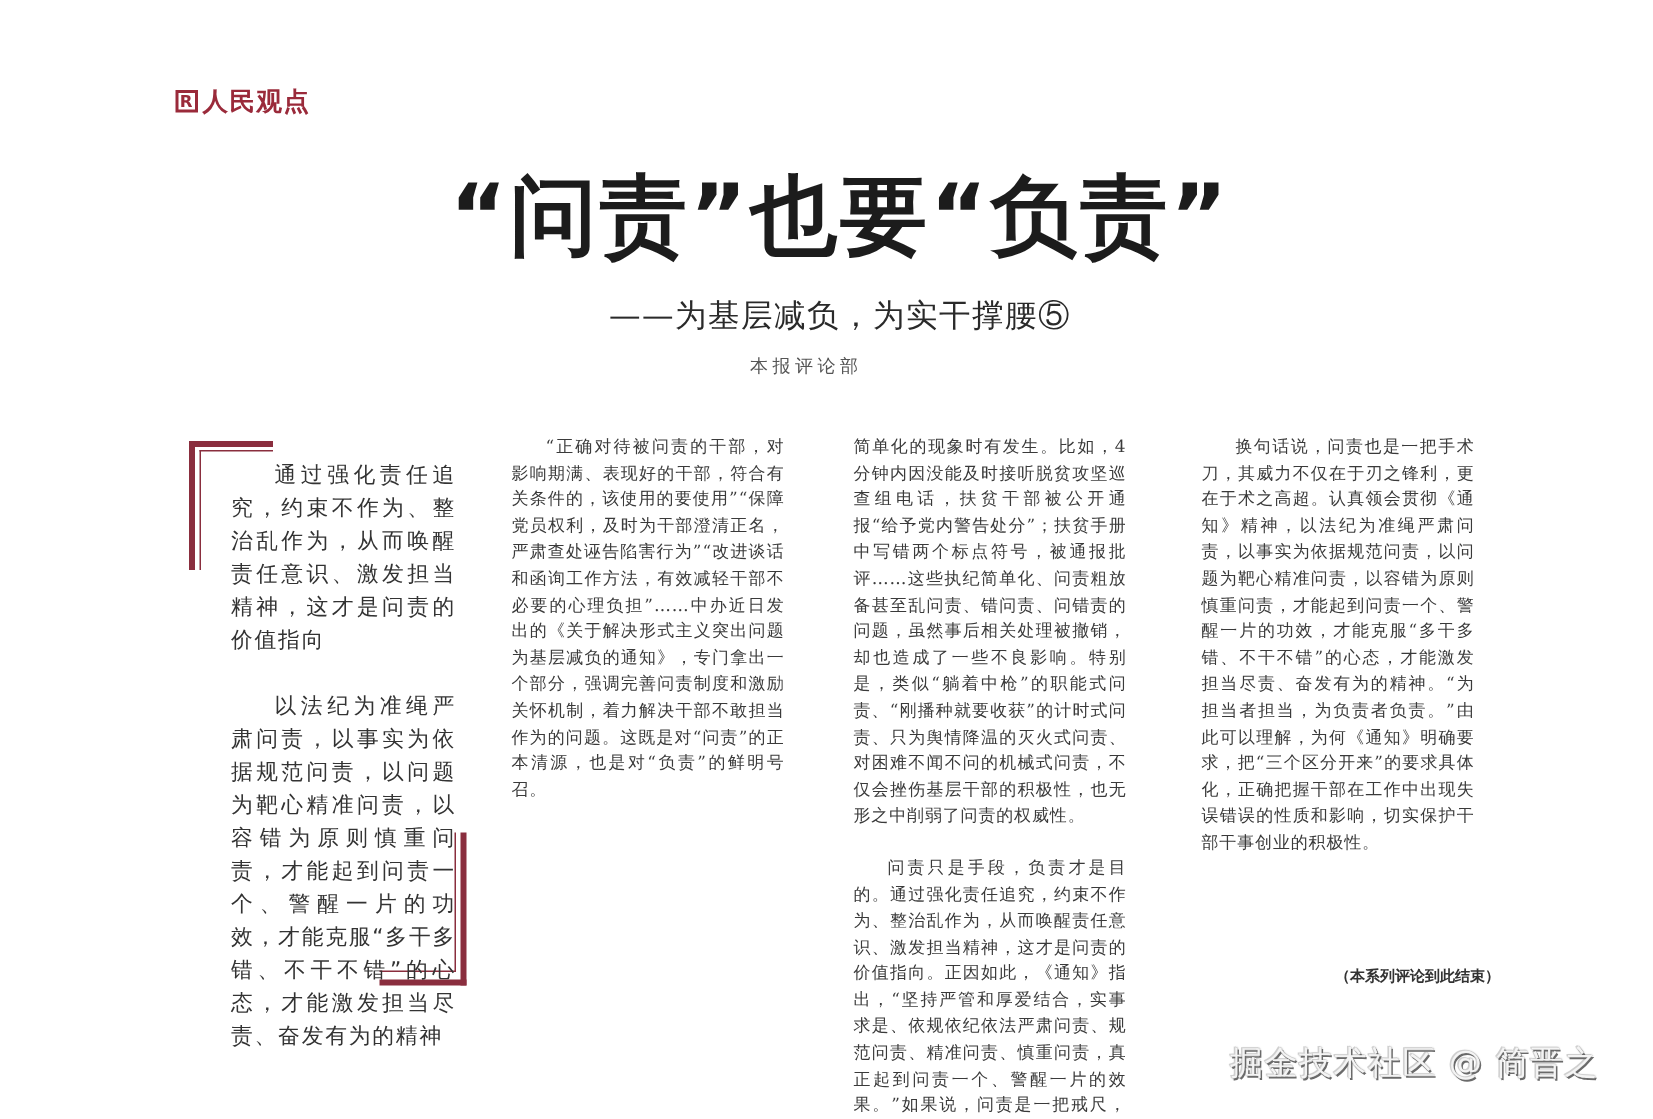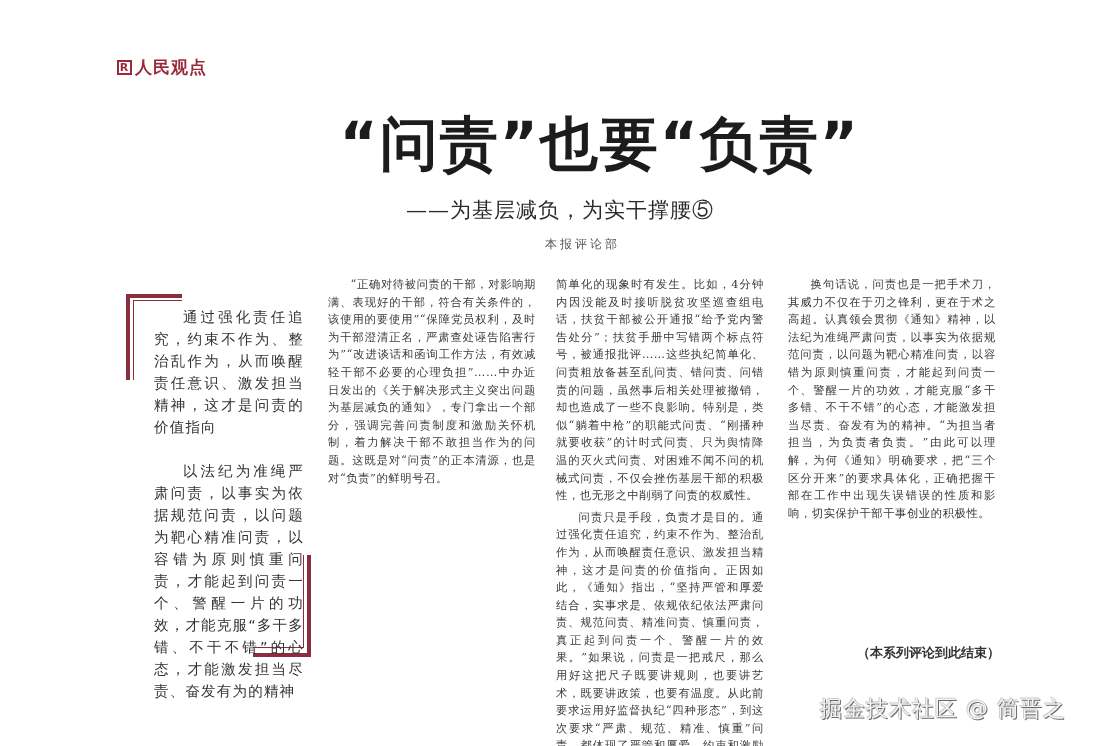--- a/index.html
+++ b/index.html
@@ -15,31 +15,31 @@
       color: #9a2a3a; font-family: "DejaVu Sans", sans-serif;
       font-weight: bold; font-size: 17px; letter-spacing: 1px;
     }
     .brand-mark {
       width: 15px; height: 15px; border: 2px solid #9a2a3a; box-sizing: border-box;
       display: flex; align-items: center; justify-content: center;
       font-size: 11px; line-height: 1; font-weight: bold;
     }
     .headline {
       position: absolute; left: 260px; top: 104px; width: 600px;
-      text-align: right; font-family: "DejaVu Sans", sans-serif;
+      text-align: center; font-family: "DejaVu Sans", sans-serif;
       font-weight: bold; font-size: 58px; line-height: 80px;
       color: #1c1c1c; letter-spacing: 2px;
     }
     .subtitle {
       position: absolute; left: 380px; top: 196px; width: 360px;
       text-align: center; font-size: 21px; color: #2a2a2a; letter-spacing: 1px;
     }
     .byline {
       position: absolute; left: 500px; top: 236px; width: 120px;
-      text-align: right; font-size: 12px; color: #555; letter-spacing: 3px;
+      text-align: left; font-size: 12px; color: #555; letter-spacing: 3px;
     }
     
     .frame-tl-outer { position: absolute; left: 126px; top: 294px; width: 56px; height: 4px; background: #8a2e3e; }
     .frame-tl-outer-v { position: absolute; left: 126px; top: 294px; width: 4px; height: 86px; background: #8a2e3e; }
     .frame-tl-inner { position: absolute; left: 133px; top: 300px; width: 49px; height: 1px; background: #8a2e3e; }
     .frame-tl-inner-v { position: absolute; left: 133px; top: 300px; width: 1px; height: 80px; background: #8a2e3e; }
     .frame-br-outer { position: absolute; left: 253px; top: 653px; width: 58px; height: 4px; background: #8a2e3e; }
     .frame-br-outer-v { position: absolute; left: 307px; top: 555px; width: 4px; height: 102px; background: #8a2e3e; }
     .frame-br-inner { position: absolute; left: 253px; top: 647px; width: 51px; height: 1px; background: #8a2e3e; }
     .frame-br-inner-v { position: absolute; left: 303px; top: 555px; width: 1px; height: 93px; background: #8a2e3e; }
@@ -49,29 +49,29 @@
       line-height: 22px; color: #333; text-align: justify;
       text-indent: 2em; letter-spacing: 1.2px;
     }
     .pq1 { top: 306px; }
     .pq2 { top: 460px; }
     .col {
       position: absolute; top: 272px; width: 216px;
       font-size: 11.3px; line-height: 17.6px; color: #3a3a3a;
       text-align: justify; letter-spacing: 0.6px;
     }
-    .col p { margin: 4px; text-indent: 2em; }
+    .col p { margin: 17px; text-indent: 2em; }
     .col p.cont { text-indent: 0; }
     .c1 { left: 324px; }
     .c2 { left: 552px; }
     .c3 { left: 784px; }
     .series-end {
       position: absolute; left: 850px; top: 644px; width: 150px;
       text-align: right; font-family: "DejaVu Sans", sans-serif;
-      font-size: 13px; font-weight: bold; color: #333;
+      font-size: 10px; font-weight: bold; color: #333;
     }
     .watermark {
       position: absolute; left: 820px; top: 694px;
       font-family: "DejaVu Sans", sans-serif; font-size: 22px;
       color: #f4f4f4; letter-spacing: 1px;
       text-shadow: 1px 1px 0 #6a6a6a, -1px -1px 0 #cfcfcf, 0 0 1px #555;
     }
   </style>
 </head>
 <body>

